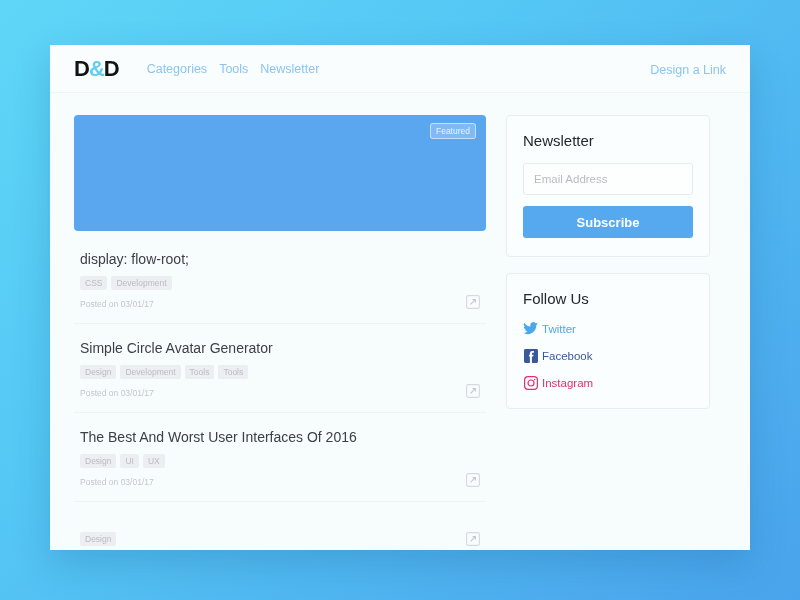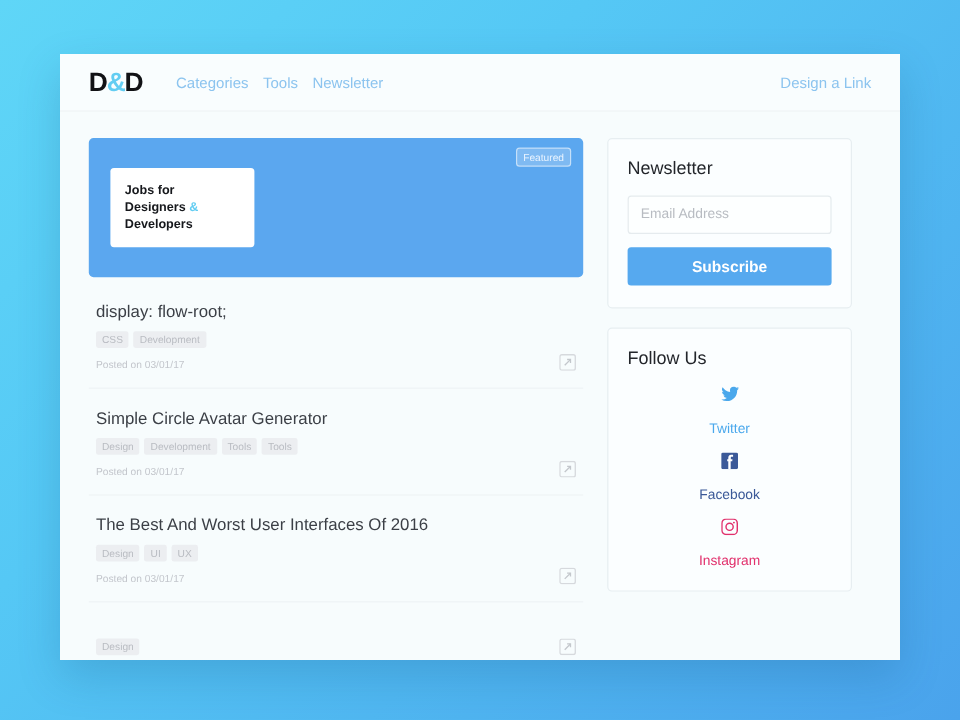--- a/index.html
+++ b/index.html
@@ -225,24 +225,23 @@
     background: #56a9ef;
     color: #ffffff;
     font-size: 13px;
     font-weight: bold;
     font-family: "Liberation Sans", sans-serif;
     cursor: pointer;
   }
   .social-row {
     display: flex;
     align-items: center;
-    gap: 16px;
+    gap: 4px;
     margin-bottom: 12px;
     text-decoration: none;
-    flex-direction: column;
   }
   .social-row:last-child {
     margin-bottom: 0;
   }
   .social-label {
     font-size: 11.5px;
   }
   .social-icon {
     width: 15px;
     height: 15px;
@@ -271,25 +270,20 @@
     </div>
   </div>
 
   <div id="content">
 
     <div id="main-column">
 
       <div id="featured-banner">
         <div id="featured-badge">Featured</div>
 
-        <div id="featured-thumb">
-          <span>Jobs for</span>
-          <span><span>Designers </span><span class="amp">&amp;</span></span>
-          <span>Developers</span>
-        </div>
 
       </div>
 
       <div id="post-list">
 
         <div class="post-row">
           <div class="post-main">
             <div class="post-title">display: flow-root;</div>
             <div class="post-tags">
               <span class="tag">CSS</span>

